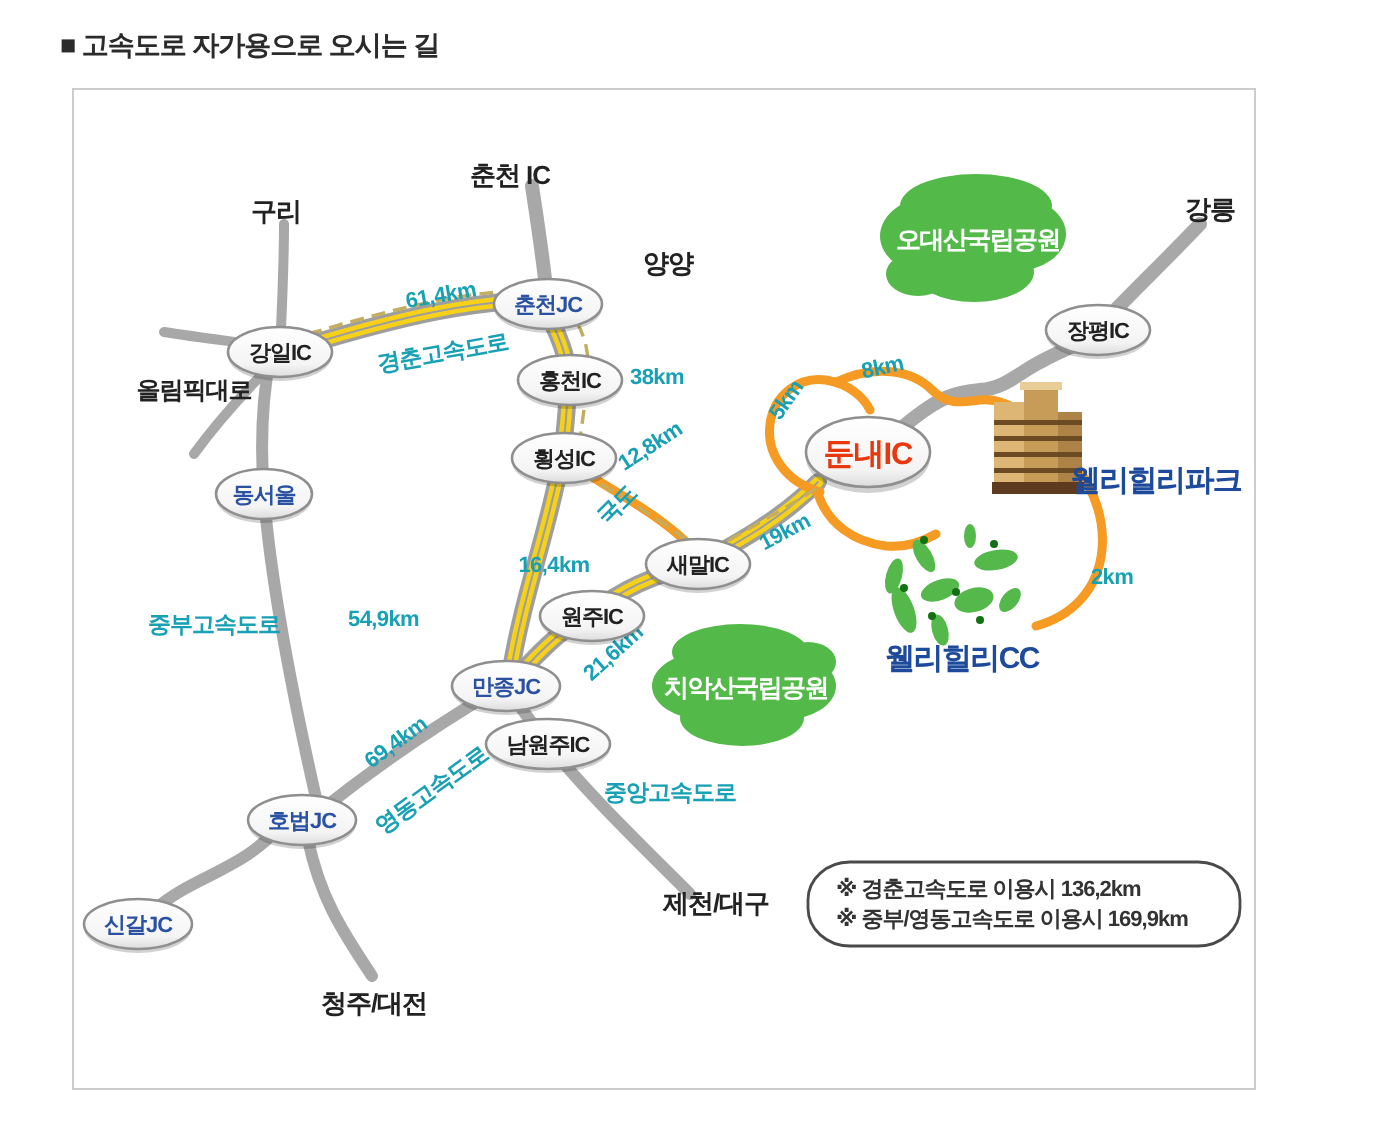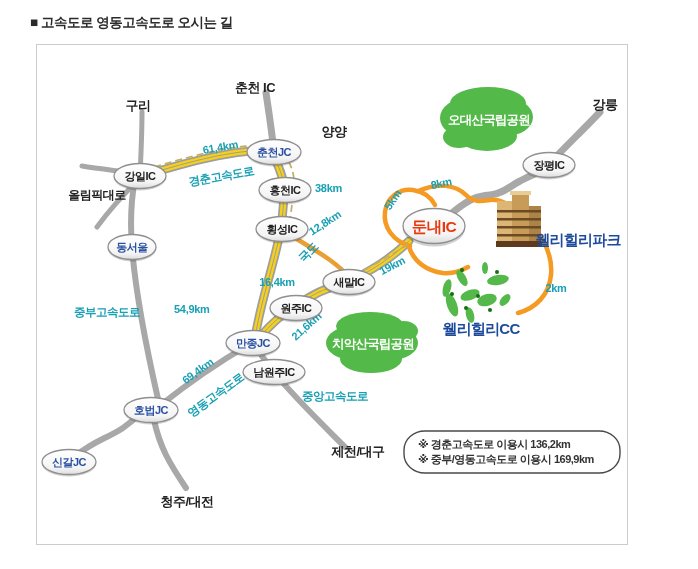--- a/index.html
+++ b/index.html
@@ -34,21 +34,21 @@
   .road-gray{stroke:#a8a8a8;fill:none;stroke-linecap:round;}
   .hw-case{stroke:#9e9e9e;stroke-width:9;fill:none;stroke-linecap:round;}
   .hw-yellow{stroke:#f7d117;stroke-width:5.5;fill:none;stroke-linecap:round;}
   .hw-center{stroke:#9e9e9e;stroke-width:1;fill:none;stroke-linecap:round;}
   .road-orange{stroke:#f59a23;stroke-width:4.5;fill:none;stroke-linecap:round;}
   .route-dashed{stroke:#c4ae5e;stroke-width:1.7;fill:none;stroke-dasharray:7 4;stroke-linecap:butt;}
 </style>
 </head>
 <body>
 
-<div class="page-title">■ 고속도로 영동고속도로 오시는 길</div>
+<div class="page-title">■ 고속도로 자가용으로 오시는 길</div>
 
 <div class="map-frame">
 <svg width="590" height="499" viewBox="37 45 590 499">
   <defs>
     <linearGradient id="nodeGrad" x1="0" y1="0" x2="0" y2="1">
       <stop offset="0" stop-color="#ffffff"></stop>
       <stop offset="0.75" stop-color="#f4f4f4"></stop>
       <stop offset="1" stop-color="#dcdcdc"></stop>
     </linearGradient>
   </defs>

